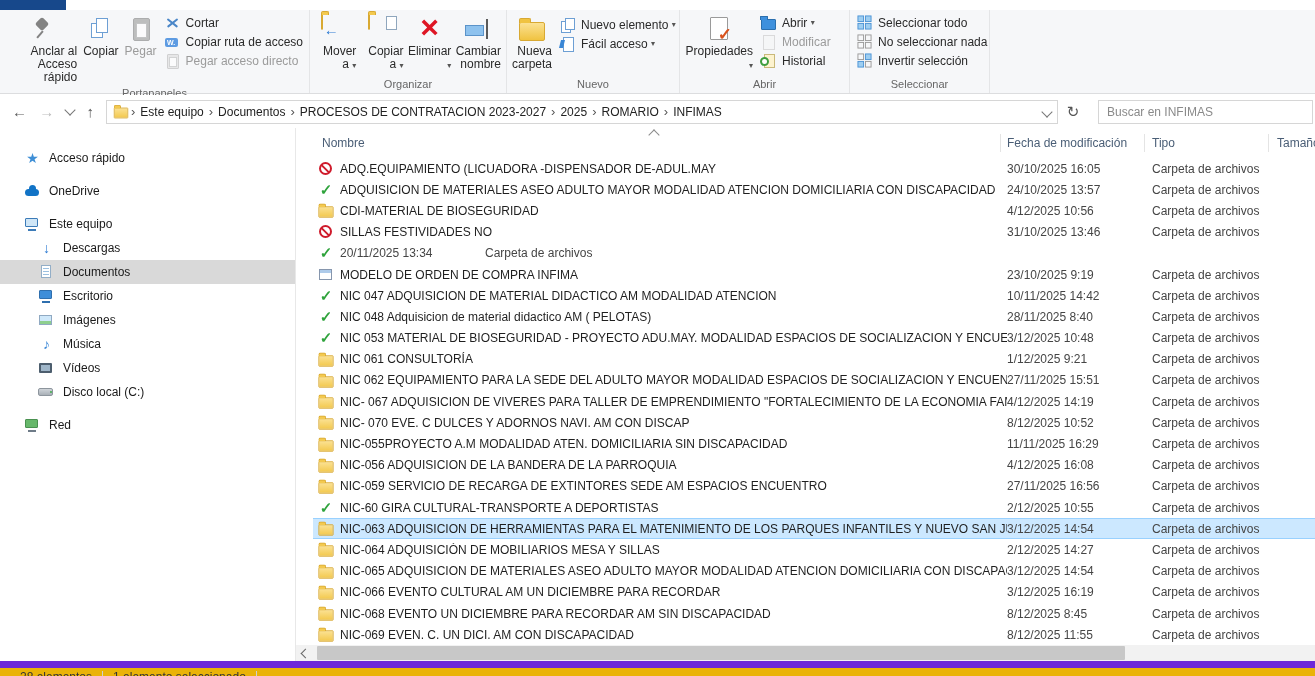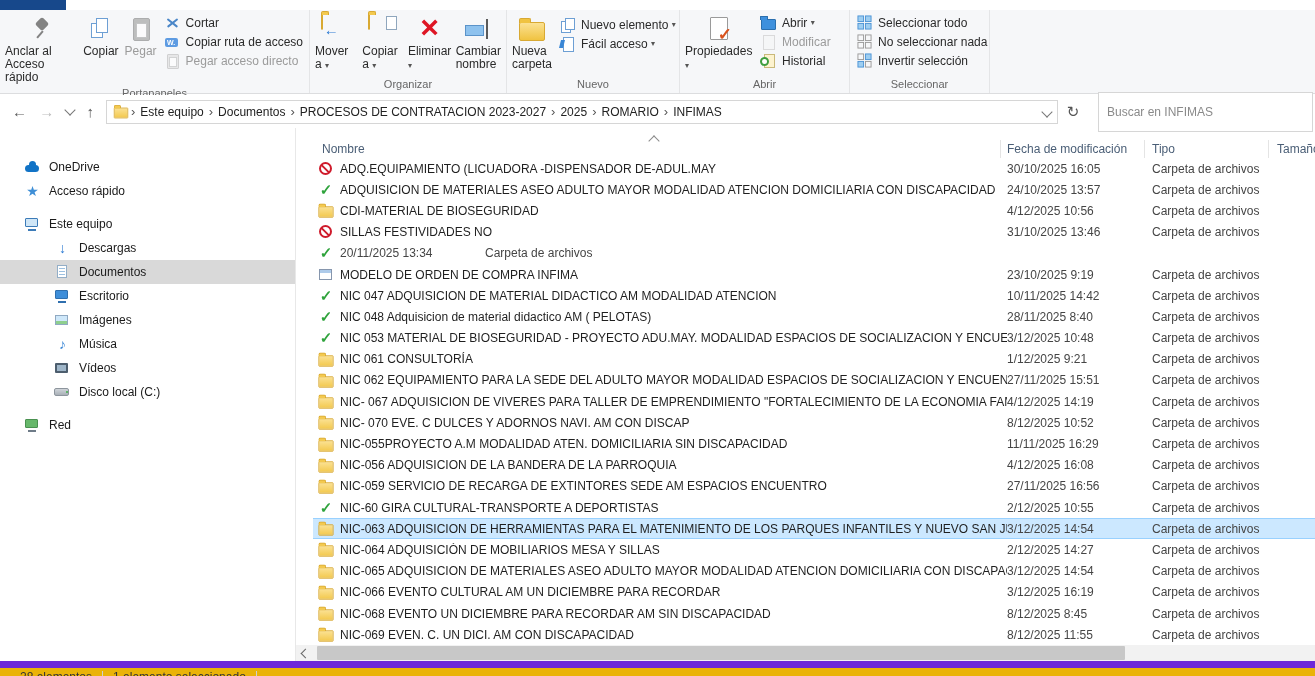--- a/index.html
+++ b/index.html
@@ -10,21 +10,21 @@
   .tab-sliver{position:absolute;top:0;left:0;right:0;height:10px;background:#fff}
   .file-tab{position:absolute;top:0;left:0;width:66px;height:10px;background:#17488b}
 
   
   .ribbon{position:absolute;top:10px;left:0;right:0;height:84px;background:#f6f7f9;border-bottom:1px solid #dcdddf;display:flex;box-sizing:border-box}
   .rgroup{display:flex;flex-direction:column;border-right:1px solid #e4e5e7;box-sizing:border-box;padding:1px 2px 0}
   .rgroup-body{flex:1;display:flex;align-items:flex-start}
   .rgroup-label{height:16px;line-height:15px;text-align:center;color:#666;font-size:11px;white-space:nowrap}
   .bb{display:flex;flex-direction:column;align-items:center;padding:2px 3px;box-sizing:border-box;cursor:default}
   .bb .bicon{height:32px;display:flex;align-items:center;justify-content:center}
-  .bb .blabel{text-align:left;line-height:13px;color:#2a2a2a;max-width:84px}
+  .bb .blabel{text-align:right;line-height:13px;color:#2a2a2a;max-width:84px}
   .dd{font-size:8px;color:#555}
   .sbcol{display:flex;flex-direction:column;margin-top:2px}
   .sb{display:flex;align-items:center;height:19px;padding:0 4px;color:#2a2a2a;white-space:nowrap}
   .sb .sicon{width:17px;height:16px;margin-right:5px;position:relative;flex:none;display:flex;align-items:center;justify-content:center}
   .disabled .blabel,.sb.disabled{color:#9b9b9b}
   .disabled .bicon,.sb.disabled .sicon{filter:grayscale(1) opacity(.55)}
 
   
   .icf{position:relative;width:14px;height:10px;background:linear-gradient(#fbe192,#f3c94f);border:1px solid #d8a933;border-radius:1px;margin-top:3px}
   .icf::before{content:"";position:absolute;top:-4px;left:-1px;width:6px;height:3px;background:#f3c94f;border:1px solid #d8a933;border-bottom:none;border-radius:2px 2px 0 0}
@@ -73,29 +73,29 @@
   .navbtn{font-size:15px;color:#5a5a5a;line-height:1}
   .navbtn.fwd{color:#bdbdbd}
   .chev{width:7px;height:7px;border-left:1.5px solid #777;border-bottom:1.5px solid #777;transform:rotate(-45deg);margin-top:-3px}
   .addrbox{flex:none;width:952px;height:24px;border:1px solid #d6d6d6;display:flex;align-items:center;background:#fff;box-sizing:border-box;overflow:hidden}
   .addrbox .icf{transform:scale(.9);margin:2px 2px 0 6px}
   .crumbs{display:flex;align-items:center;flex:1;overflow:hidden;white-space:nowrap}
   .crumb{padding:0 5px;color:#222}
   .csep{color:#555;font-size:13px;margin-top:-1px}
   .addr-dd{margin-left:auto;flex:none;width:20px;text-align:center}
   .refreshbtn{flex:none;width:30px;height:24px;display:flex;align-items:center;justify-content:center;color:#555;font-size:15px}
-  .searchbox{flex:1;height:40px;margin:0 2px 0 10px;border:1px solid #d6d6d6;box-sizing:border-box}
+  .searchbox{flex:1;height:24px;margin:0 2px 0 10px;border:1px solid #d6d6d6;box-sizing:border-box}
   .searchbox input{width:100%;height:100%;border:none;outline:none;padding:0 8px;font-family:inherit;font-size:12px;color:#333;box-sizing:border-box}
   .searchbox input::placeholder{color:#8a8a8a}
 
   
   .sidebar{position:absolute;top:128px;left:0;width:296px;bottom:15px;background:#fff;border-right:1px solid #e8e8e8;box-sizing:border-box;overflow:hidden}
   .sidelist{padding-top:18px}
   .sideitem{height:24px;display:flex;align-items:center;padding-left:24px;cursor:default;white-space:nowrap}
-  .sideitem.child{padding-left:54px}
+  .sideitem.child{padding-left:38px}
   .sideitem.gap{margin-top:9px}
   .sideitem.selected{background:#d9d9d9}
   .si{width:17px;height:16px;margin-right:8px;flex:none;position:relative;display:flex;align-items:center;justify-content:center}
   .si-star::before{content:"★";color:#3f8fd6;font-size:14px}
   .si-cloud::before{content:"";position:absolute;left:1px;top:6px;width:14px;height:7px;background:#1173c6;border-radius:5px}
   .si-cloud::after{content:"";position:absolute;left:5px;top:2px;width:7px;height:7px;background:#1173c6;border-radius:50%}
   .si-pc::before{content:"";position:absolute;left:1px;top:2px;width:13px;height:9px;border:1.5px solid #3c7bb8;border-radius:1px;background:#cfe6f7;box-sizing:border-box}
   .si-pc::after{content:"";position:absolute;left:4px;bottom:1px;width:8px;height:2px;background:#3c7bb8}
   .si-down::before{content:"↓";color:#2e7cd4;font-weight:700;font-size:14px}
   .si-doc::before{content:"";position:absolute;left:3px;top:1px;width:10px;height:13px;background:#fff;border:1px solid #93aec7;box-sizing:border-box}
@@ -106,21 +106,21 @@
   .si-music::before{content:"♪";color:#3a87d6;font-size:14px;font-weight:700}
   .si-cube::before{content:"";position:absolute;left:3px;top:3px;width:9px;height:9px;background:#53b7ec;border:1px solid #2f8cc0;transform:rotate(45deg)}
   .si-film::before{content:"";position:absolute;left:1px;top:3px;width:13px;height:10px;background:#4d5e6e;border-radius:1px}
   .si-film::after{content:"";position:absolute;left:3px;top:5px;width:9px;height:6px;background:#9fb6c9}
   .si-drive::before{content:"";position:absolute;left:0;top:4px;width:15px;height:8px;background:linear-gradient(#cfd4d9,#a9b0b7);border:1px solid #8d959d;border-radius:2px;box-sizing:border-box}
   .si-drive::after{content:"";position:absolute;right:3px;top:7px;width:2px;height:2px;border-radius:50%;background:#3fae49}
   .si-net::before{content:"";position:absolute;left:1px;top:2px;width:13px;height:9px;background:#67b86b;border:1px solid #4a9150;box-sizing:border-box;border-radius:1px}
   .si-net::after{content:"";position:absolute;left:4px;bottom:1px;width:8px;height:2px;background:#6e7b88}
 
   
-  .colhead{position:absolute;top:134px;left:296px;right:0;height:30px;background:#fff;color:#4a5e76}
+  .colhead{position:absolute;top:128px;left:296px;right:0;height:30px;background:#fff;color:#4a5e76}
   .colhead .hlabel{position:absolute;top:8px;white-space:nowrap;cursor:default}
   .h-name{left:26px}.h-date{left:711px}.h-type{left:856px}.h-size{left:981px}
   .hsep{position:absolute;top:6px;width:1px;height:18px;background:#e4e4e4}
   .hs1{left:704px}.hs2{left:848px}.hs3{left:972px}
   .sortcaret{position:absolute;left:354px;top:3px;width:7px;height:7px;border-left:1.5px solid #8a8a8a;border-top:1.5px solid #8a8a8a;transform:rotate(45deg)}
 
   
   .rows{position:absolute;top:158px;left:296px;right:0}
   .frow{height:21.2px;display:flex;align-items:center;margin-left:17px;padding-left:5px;box-sizing:border-box;cursor:default}
   .frow.selected{background:#cce8ff;box-shadow:inset 0 1px 0 #99d1ff,inset 0 -1px 0 #99d1ff}
@@ -352,27 +352,27 @@
       <span class="addr-dd"><span class="chev" style="display:inline-block"></span></span>
     </div>
     <div class="refreshbtn">↻</div>
     <div class="searchbox">
       <input type="text" placeholder="Buscar en INFIMAS" style="">
     </div>
   </div>
 
   <div class="sidebar">
     <div class="sidelist">
+        <div class="sideitem">
+          <span class="si si-star"></span>
+          <span>Acceso rápido</span>
+        </div>
         <div class="sideitem gap">
           <span class="si si-cloud"></span>
           <span>OneDrive</span>
-        </div>
-        <div class="sideitem">
-          <span class="si si-star"></span>
-          <span>Acceso rápido</span>
         </div>
         <div class="sideitem gap">
           <span class="si si-pc"></span>
           <span>Este equipo</span>
         </div>
         <div class="sideitem child">
           <span class="si si-down"></span>
           <span>Descargas</span>
         </div>
         <div class="sideitem child selected">

